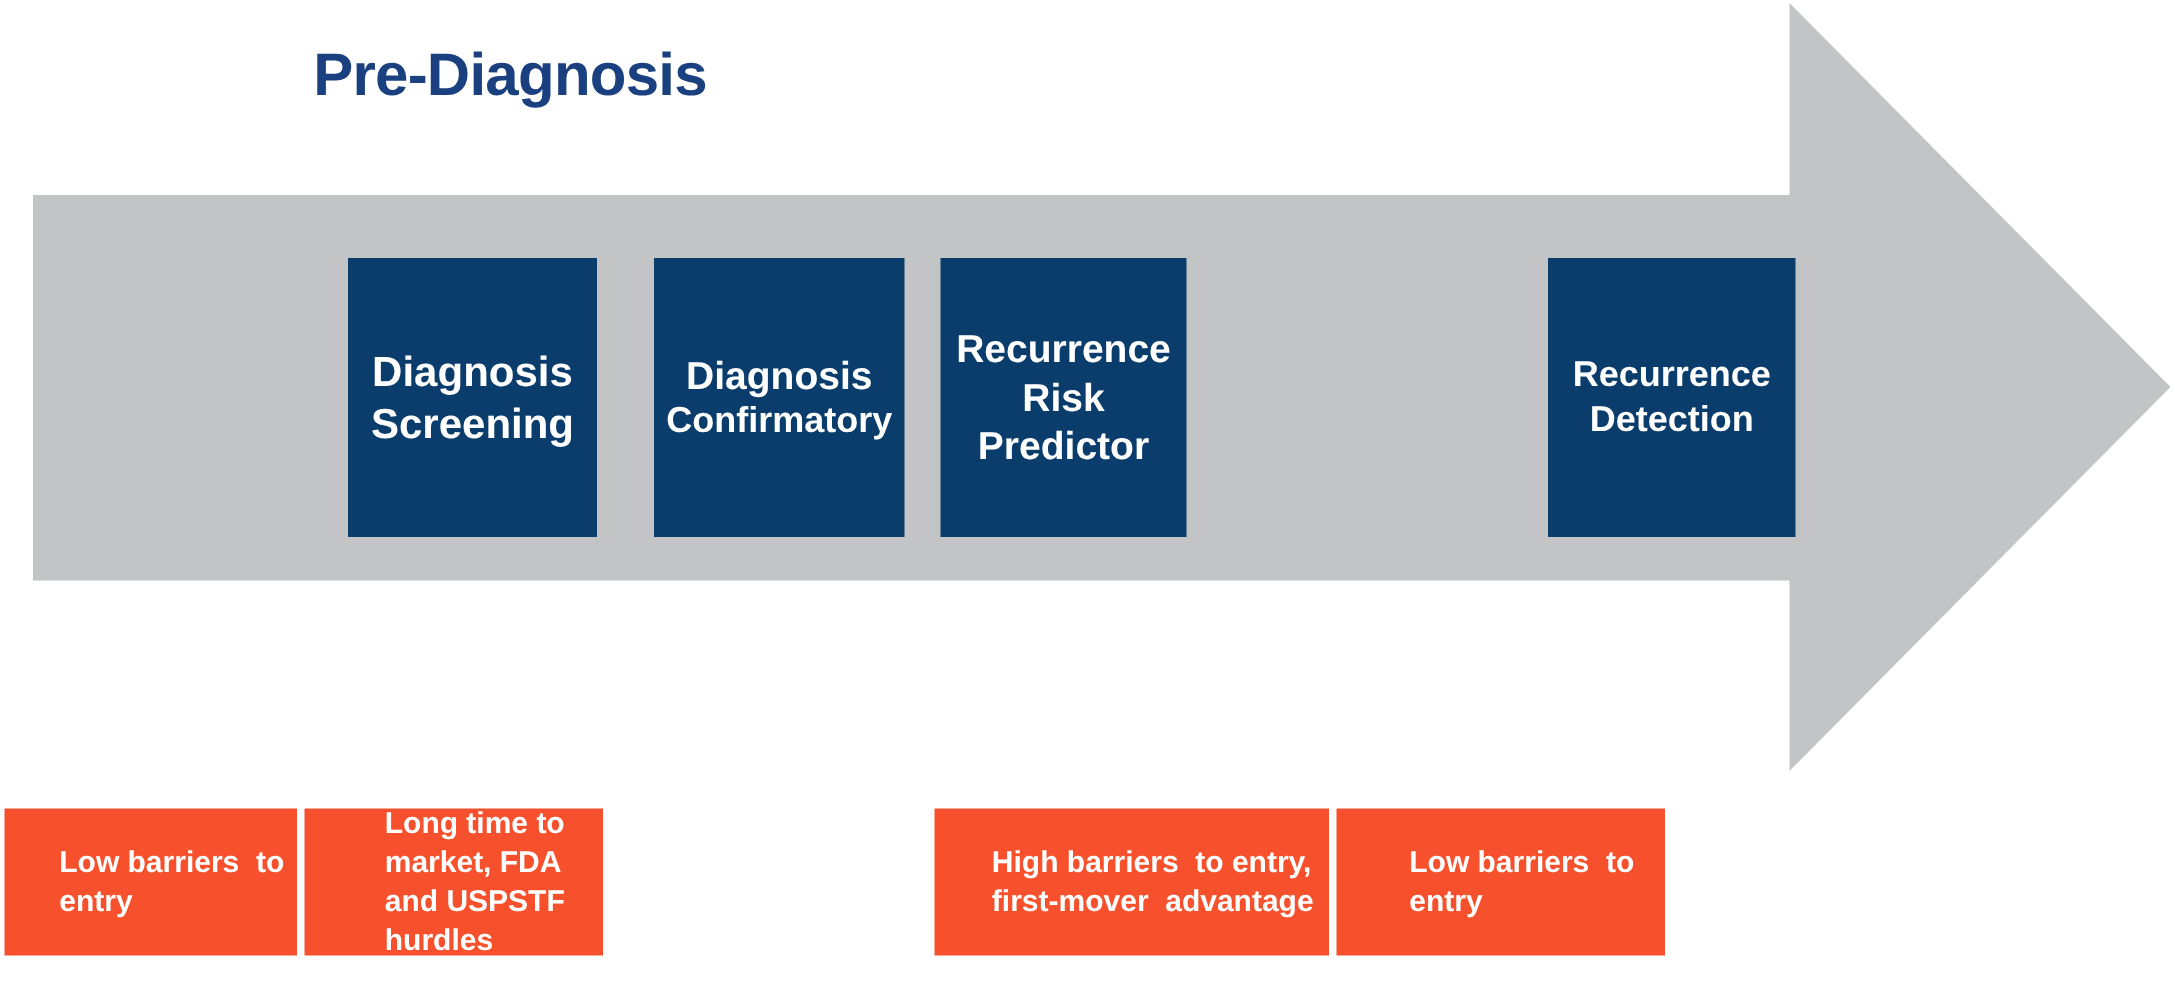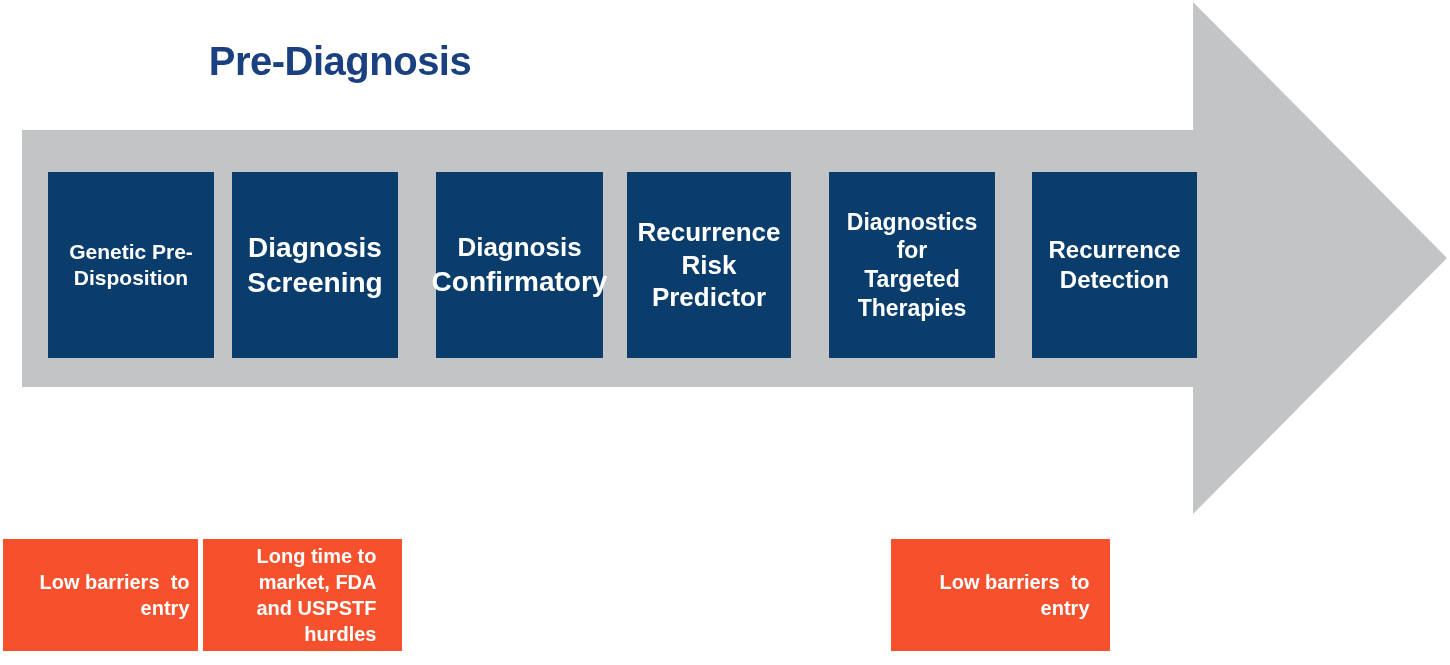--- a/index.html
+++ b/index.html
@@ -13,21 +13,21 @@
   body { background: #ffffff; font-family: "Liberation Sans", sans-serif; }
   .canvas {
     position: relative;
     width: 1450px;
     height: 665px;
     background: #ffffff;
     overflow: hidden;
   }
   .phase-title {
     position: absolute;
-    top: 37px;
+    top: 26px;
     height: 50px;
     width: 400px;
     font-size: 40px;
     font-weight: bold;
     color: var(--title_navy);
     text-align: center;
     line-height: 48px;
     letter-spacing: -0.5px;
   }
   .phase-title.pre  { left: 140px; }
@@ -49,34 +49,34 @@
   .stage .label { white-space: pre-wrap; line-height: 1.25; }
   .st1 { left: 48px;   width: 166px; }
   .st2 { left: 232px;  width: 166px; }
   .st3 { left: 436px;  width: 167px; }
   .st4 { left: 627px;  width: 164px; }
   .st5 { left: 829px;  width: 166px; }
   .st6 { left: 1032px; width: 165px; }
   .st1 .label { font-size: 21px; }
   .st2 .label { font-size: 28px; }
   .st3 .label-main { font-size: 26px; line-height: 1.25; }
-  .st3 .label-sub  { font-size: 28px; line-height: 1.25; }
+  .st3 .label-sub  { font-size: 24px; line-height: 1.25; }
   .st4 .label { font-size: 26px; }
   .st5 .label { font-size: 23px; }
   .st6 .label { font-size: 24px; }
   .barrier {
     position: absolute;
     top: 539px;
-    height: 112px;
+    height: 98px;
     background: var(--orange);
     color: var(--text_white);
     display: flex;
     align-items: center;
     justify-content: center;
-    text-align: right;
+    text-align: left;
     font-weight: bold;
     padding-left: 28px;
   }
   .barrier .label { white-space: pre-wrap; font-size: 20px; line-height: 1.3; }
   .br1 { left: 3px;    width: 195px; }
   .br2 { left: 203px;  width: 199px; }
   .br3 { left: 406px;  width: 212px; }
   .br4 { left: 623px;  width: 263px; }
   .br5 { left: 891px;  width: 219px; }
   .br6 { left: 1114px; width: 299px; }
@@ -85,56 +85,50 @@
 <body>
 
 <div class="canvas">
 
   <svg class="arrow-svg" width="1450" height="665" viewBox="0 0 1450 665">
     <polygon points="22,130 1193,130 1193,2 1447,258 1193,514 1193,387 22,387" style="fill: var(--arrow_gray);"></polygon>
   </svg>
 
   <div class="phase-title pre">Pre-Diagnosis</div>
 
-  <div class="stage st1">
-    <span class="label">Genetic Pre-
-Disposition</span>
-  </div>
   <div class="stage st2">
     <span class="label">Diagnosis
 Screening</span>
   </div>
   <div class="stage st3">
     <span class="label-main">Diagnosis</span>
     <span class="label-sub">Confirmatory</span>
   </div>
   <div class="stage st4">
     <span class="label">Recurrence
 Risk
 Predictor</span>
-  </div>
-  <div class="stage st5">
-    <span class="label">Diagnostics
-for
-Targeted
-Therapies</span>
   </div>
   <div class="stage st6">
     <span class="label">Recurrence
 Detection</span>
   </div>
 
   <div class="barrier br1">
     <span class="label">Low barriers  to
 entry</span>
   </div>
   <div class="barrier br2">
     <span class="label">Long time to
 market, FDA
 and USPSTF
 hurdles</span>
   </div>
+  <div class="barrier br4">
+    <span class="label">High barriers  to entry,
+first-mover  advantage</span>
+  </div>
   <div class="barrier br5">
     <span class="label">Low barriers  to
 entry</span>
   </div>
 
 </div>
 
 </body></html>

